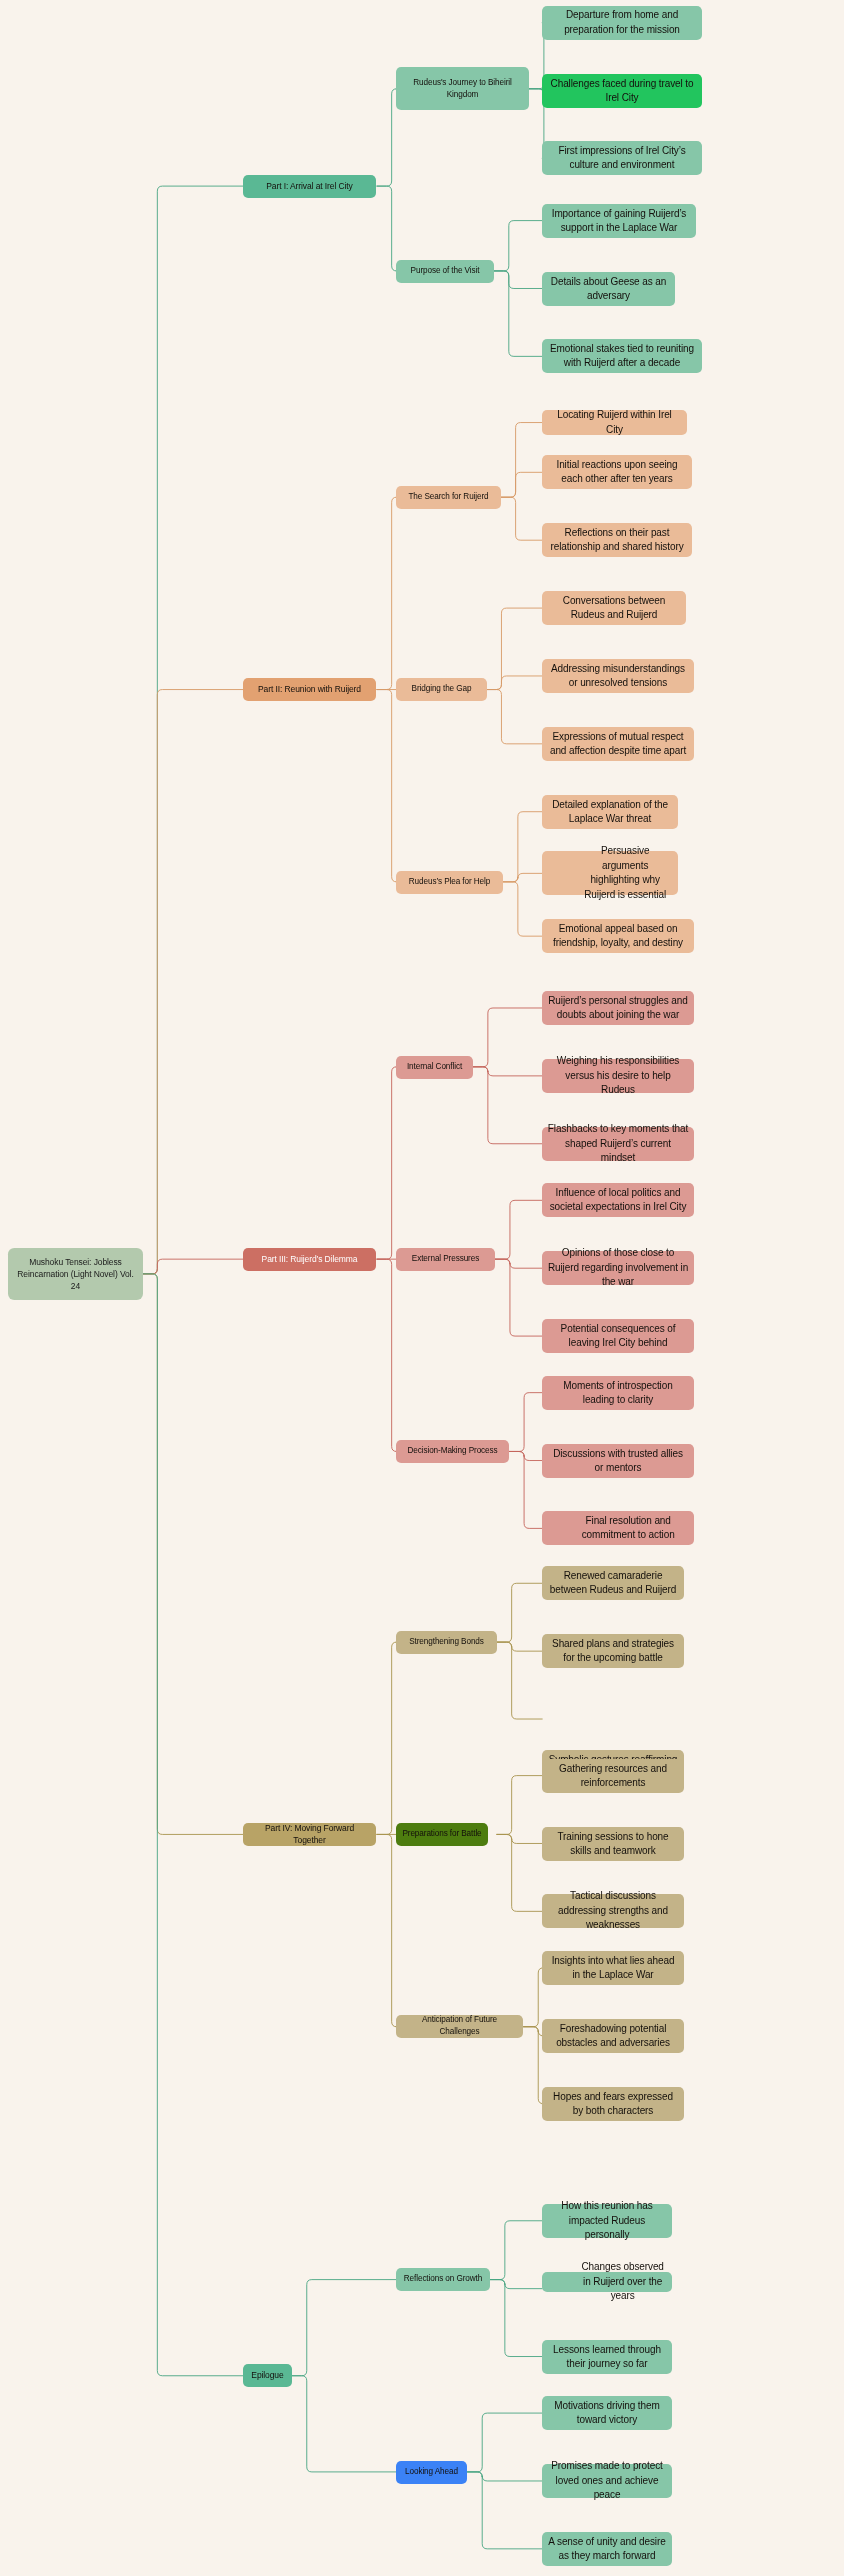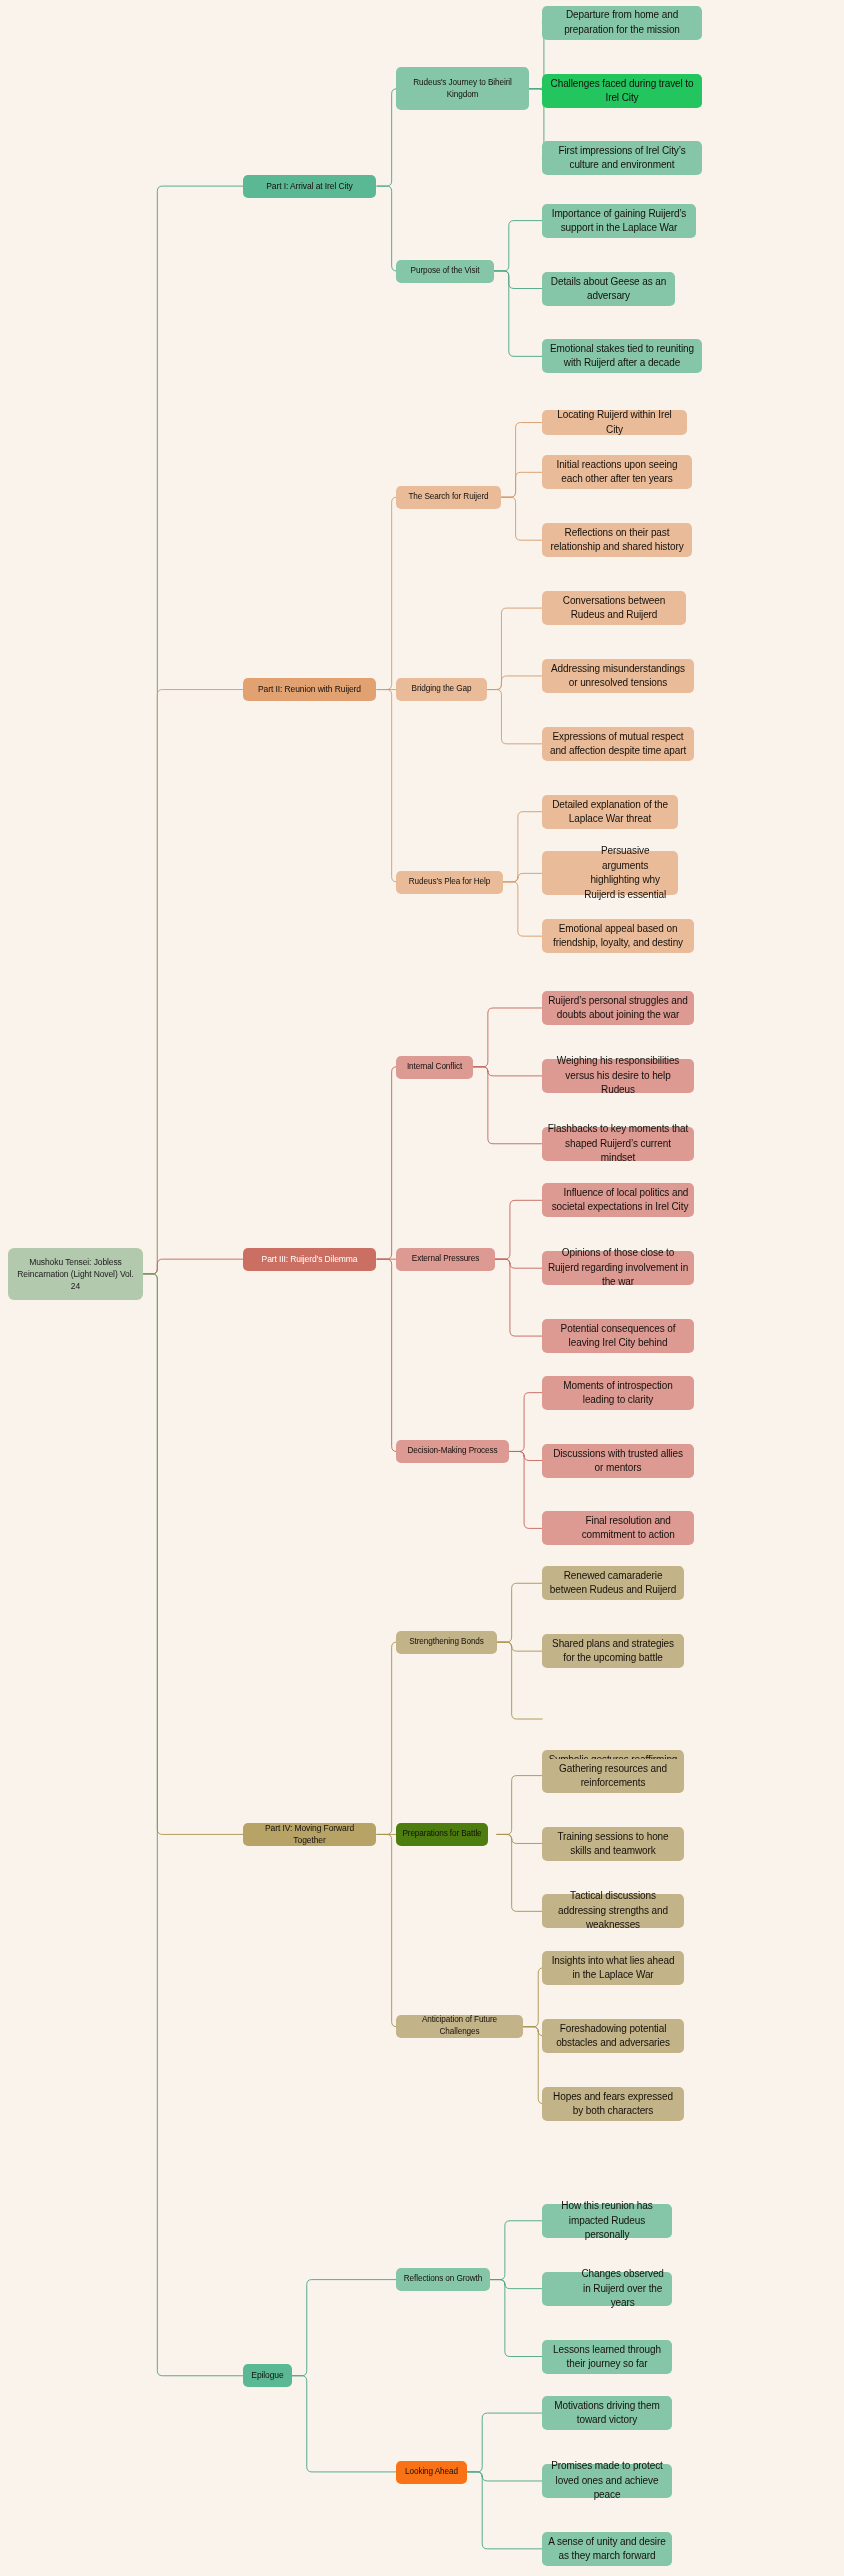--- a/index.html
+++ b/index.html
@@ -122,21 +122,21 @@
       <div class="node sub" style="left: 396px; top: 871px; width: 107px; height: 22.6px; background: rgb(234, 187, 152);">Rudeus’s Plea for Help</div>
       <div class="node leaf" style="left: 542px; top: 795px; width: 136px; height: 34px; background: rgb(234, 187, 152);">Detailed explanation of the Laplace War threat</div>
       <div class="node leaf" style="left: 542px; top: 851px; width: 136px; height: 44px; background: rgb(234, 187, 152); padding-left: 36px;">Persuasive arguments highlighting why Ruijerd is essential</div>
       <div class="node leaf" style="left: 542px; top: 919px; width: 152px; height: 34px; background: rgb(234, 187, 152);">Emotional appeal based on friendship, loyalty, and destiny</div>
       <div class="node branch" style="left: 243px; top: 1248px; width: 133px; height: 22.6px; background: rgb(204, 111, 99); color: rgb(255, 255, 255);">Part III: Ruijerd’s Dilemma</div>
       <div class="node sub" style="left: 396px; top: 1056px; width: 77px; height: 22.6px; background: rgb(220, 154, 147);">Internal Conflict</div>
       <div class="node leaf" style="left: 542px; top: 991px; width: 152px; height: 34px; background: rgb(220, 154, 147);">Ruijerd’s personal struggles and doubts about joining the war</div>
       <div class="node leaf" style="left: 542px; top: 1059px; width: 152px; height: 34px; background: rgb(220, 154, 147);">Weighing his responsibilities versus his desire to help Rudeus</div>
       <div class="node leaf" style="left: 542px; top: 1127px; width: 152px; height: 34px; background: rgb(220, 154, 147);">Flashbacks to key moments that shaped Ruijerd’s current mindset</div>
       <div class="node sub" style="left: 396px; top: 1248px; width: 99px; height: 22.6px; background: rgb(220, 154, 147);">External Pressures</div>
-      <div class="node leaf" style="left: 542px; top: 1183px; width: 152px; height: 34px; background: rgb(220, 154, 147); text-align: right;">Influence of local politics and societal expectations in Irel City</div>
+      <div class="node leaf" style="left: 542px; top: 1183px; width: 152px; height: 34px; background: rgb(220, 154, 147);">Influence of local politics and societal expectations in Irel City</div>
       <div class="node leaf" style="left: 542px; top: 1251px; width: 152px; height: 34px; background: rgb(220, 154, 147);">Opinions of those close to Ruijerd regarding involvement in the war</div>
       <div class="node leaf" style="left: 542px; top: 1319px; width: 152px; height: 34px; background: rgb(220, 154, 147);">Potential consequences of leaving Irel City behind</div>
       <div class="node sub" style="left: 396px; top: 1440px; width: 113px; height: 22.6px; background: rgb(220, 154, 147);">Decision-Making Process</div>
       <div class="node leaf" style="left: 542px; top: 1376px; width: 152px; height: 34px; background: rgb(220, 154, 147);">Moments of introspection leading to clarity</div>
       <div class="node leaf" style="left: 542px; top: 1444px; width: 152px; height: 34px; background: rgb(220, 154, 147);">Discussions with trusted allies or mentors</div>
       <div class="node leaf" style="left: 542px; top: 1511px; width: 152px; height: 34px; background: rgb(220, 154, 147); padding-left: 26px;">Final resolution and commitment to action</div>
       <div class="node branch" style="left: 243px; top: 1823px; width: 133px; height: 22.6px; background: rgb(184, 163, 102);">Part IV: Moving Forward Together</div>
       <div class="node sub" style="left: 396px; top: 1631px; width: 101px; height: 22.6px; background: rgb(195, 179, 136);">Strengthening Bonds</div>
       <div class="node leaf" style="left: 542px; top: 1566px; width: 142px; height: 34px; background: rgb(195, 179, 136);">Renewed camaraderie between Rudeus and Ruijerd</div>
       <div class="node leaf" style="left: 542px; top: 1634px; width: 142px; height: 34px; background: rgb(195, 179, 136);">Shared plans and strategies for the upcoming battle</div>
@@ -145,21 +145,21 @@
       <div class="node leaf" style="left: 542px; top: 1759px; width: 142px; height: 34px; background: rgb(195, 179, 136);">Gathering resources and reinforcements</div>
       <div class="node leaf" style="left: 542px; top: 1827px; width: 142px; height: 34px; background: rgb(195, 179, 136);">Training sessions to hone skills and teamwork</div>
       <div class="node leaf" style="left: 542px; top: 1894px; width: 142px; height: 34px; background: rgb(195, 179, 136);">Tactical discussions addressing strengths and weaknesses</div>
       <div class="node sub" style="left: 396px; top: 2015px; width: 127px; height: 22.6px; background: rgb(195, 179, 136);">Anticipation of Future Challenges</div>
       <div class="node leaf" style="left: 542px; top: 1951px; width: 142px; height: 34px; background: rgb(195, 179, 136);">Insights into what lies ahead in the Laplace War</div>
       <div class="node leaf" style="left: 542px; top: 2019px; width: 142px; height: 34px; background: rgb(195, 179, 136);">Foreshadowing potential obstacles and adversaries</div>
       <div class="node leaf" style="left: 542px; top: 2087px; width: 142px; height: 34px; background: rgb(195, 179, 136);">Hopes and fears expressed by both characters</div>
       <div class="node branch" style="left: 243px; top: 2364px; width: 49px; height: 22.6px; background: rgb(90, 184, 148);">Epilogue</div>
       <div class="node sub" style="left: 396px; top: 2268px; width: 94px; height: 22.6px; background: rgb(134, 198, 168);">Reflections on Growth</div>
       <div class="node leaf" style="left: 542px; top: 2204px; width: 130px; height: 34px; background: rgb(134, 198, 168);">How this reunion has impacted Rudeus personally</div>
-      <div class="node leaf" style="left: 542px; top: 2272px; width: 130px; height: 34px; background: rgb(134, 198, 168); padding-left: 37px;">Changes observed in Ruijerd over the years</div>
+      <div class="node leaf" style="left: 542px; top: 2272px; width: 130px; height: 20px; background: rgb(134, 198, 168); padding-left: 37px;">Changes observed in Ruijerd over the years</div>
       <div class="node leaf" style="left: 542px; top: 2340px; width: 130px; height: 34px; background: rgb(134, 198, 168);">Lessons learned through their journey so far</div>
-      <div class="node sub" style="left: 396px; top: 2461px; width: 71px; height: 22.6px; background: #f97316;">Looking Ahead</div>
+      <div class="node sub" style="left: 396px; top: 2461px; width: 71px; height: 22.6px; background: #3b82f6;">Looking Ahead</div>
       <div class="node leaf" style="left: 542px; top: 2396px; width: 130px; height: 34px; background: rgb(134, 198, 168);">Motivations driving them toward victory</div>
       <div class="node leaf" style="left: 542px; top: 2464px; width: 130px; height: 34px; background: rgb(134, 198, 168);">Promises made to protect loved ones and achieve peace</div>
       <div class="node leaf" style="left: 542px; top: 2532px; width: 130px; height: 34px; background: rgb(134, 198, 168);">A sense of unity and desire as they march forward</div>
     </div>
 </div>
 
 
 </body></html>

